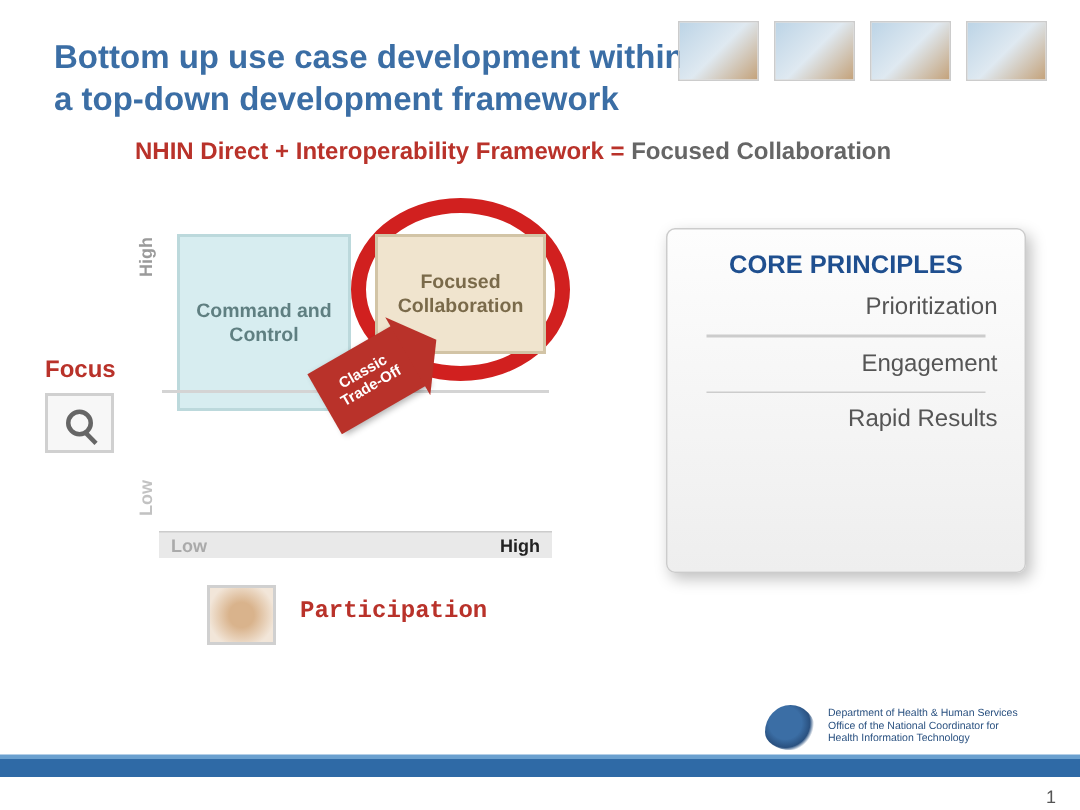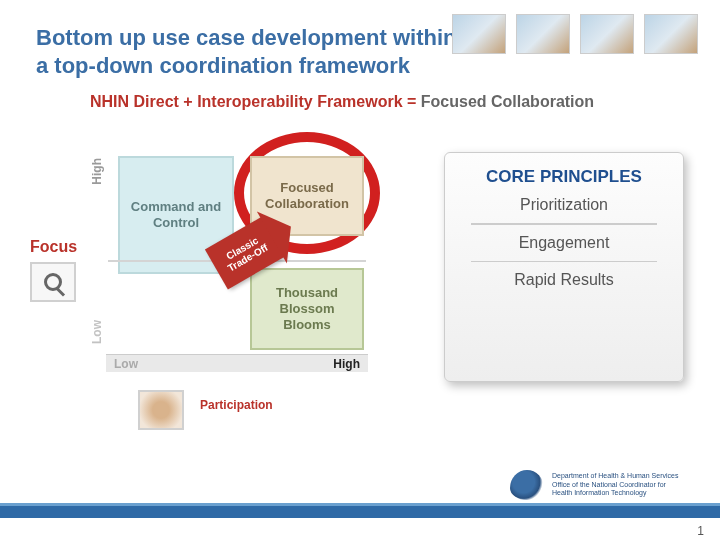--- a/index.html
+++ b/index.html
@@ -160,40 +160,41 @@
   .part-icon {
     position: absolute;
     top: 260px; left: 138px;
     width: 46px; height: 40px;
     border: 2px solid #d0d0d0;
     background: radial-gradient(circle,#d9b38c 30%, #f2e6d9 80%);
   }
   .part-label {
     position: absolute;
     top: 268px; left: 200px;
-    color: #b9322a; font-weight: bold; font-size: 12px;
+    color: #b9322a; font-weight: bold; font-size: 16px; font-family: Liberation Mono, monospace;
   }
   
   .panel {
     position: absolute;
     top: 22px; right: 36px;
     width: 240px; height: 230px;
     background: linear-gradient(#fdfdfd,#eeeeee);
     border: 1px solid #ccc;
     border-radius: 6px;
     box-shadow: 3px 4px 10px rgba(0,0,0,.25);
     padding: 14px 18px;
     text-align: center;
   }
   .panel h3 {
     color: #1f4f8f; font-size: 17px; font-weight: bold;
   }
   .panel .item {
     font-size: 16px; color: #555;
     padding: 9px 0;
+    text-align: right;
   }
   .panel hr {
     border: none; border-top: 1px solid #ccc;
     margin: 0 8px;
   }
   
   .footer-bar {
     position: absolute;
     bottom: 22px; left: 0; right: 0; height: 12px;
     background: #2f6aa6;
@@ -221,21 +222,21 @@
   .logo .txt {
     font-size: 7px; color: #2a5180; line-height: 1.2; text-align: left; width: 140px;
   }
 </style>
 </head>
 <body>
 
 <div class="title-area">
   <div class="title">
     <span>Bottom up use case development within</span><br>
-    <span>a top-down coordination framework</span>
+    <span>a top-down development framework</span>
   </div>
 </div>
 
 <div class="thumbs">
   <div class="thumb"></div>
   <div class="thumb"></div>
   <div class="thumb"></div>
   <div class="thumb"></div>
 </div>
 
@@ -251,21 +252,20 @@
     </div>
 
   <div class="chart">
     <div class="yaxis-high">High</div>
     <div class="yaxis-low">Low</div>
 
     <div class="quad q-tl">Command and Control</div>
     <div class="redcircle"></div>
     <div class="quad q-tr">Focused Collaboration</div>
     <div class="midline"></div>
-    <div class="quad q-br">Thousand Blossom Blooms</div>
     <div class="arrow">
         <span>Classic Trade-Off</span>
       </div>
 
     <div class="xaxis-bar">
       <span class="lo">Low</span>
       <span class="hi">High</span>
     </div>
   </div>
 

